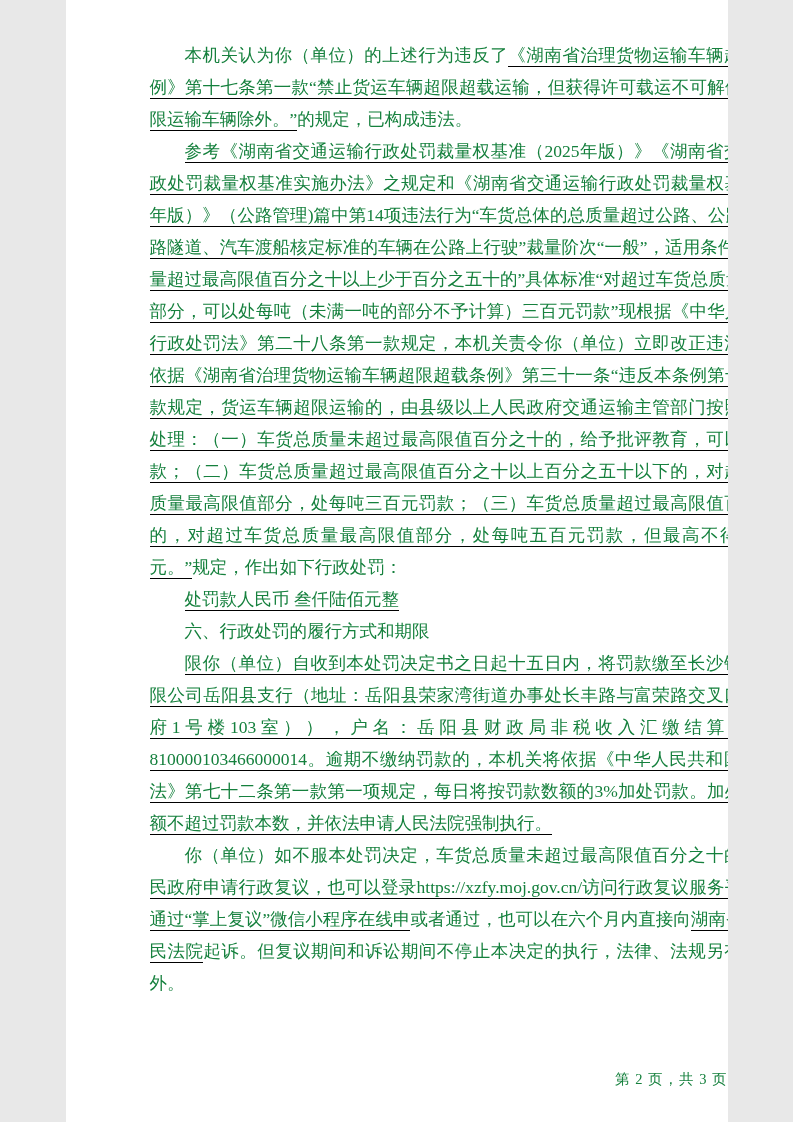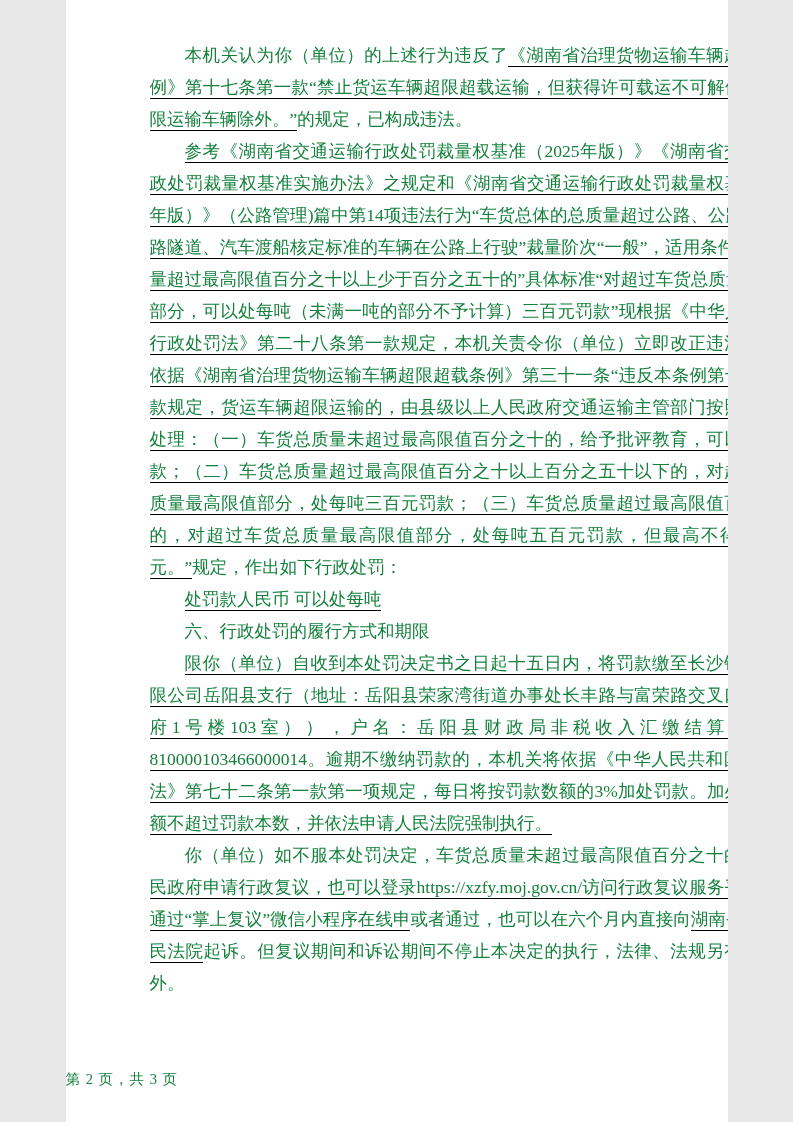--- a/index.html
+++ b/index.html
@@ -38,32 +38,32 @@
   }
   .u {
     border-bottom: 1px solid #000000;
     padding-bottom: 1px;
   }
   .footer {
     position: absolute;
     left: 0;
     right: 0;
     top: 1069px;
-    text-align: left;
+    text-align: right;
     font-size: 14.5px;
     line-height: 20px;
     letter-spacing: 1px;
   }
 </style>
 </head>
 <body>
 
 <div class="page">
   <div class="doc">
       <p><span>本机关认为你（单位）的上述行为违反了</span><span class="u">《湖南省治理货物运输车辆超限超载条例》第十七条第一款“禁止货运车辆超限超载运输，但获得许可载运不可解体物品的超限运输车辆除外。”</span><span>的规定，已构成违法。</span></p>
       <p><span class="u">参考《湖南省交通运输行政处罚裁量权基准（2025年版）》《湖南省交通运输行政处罚裁量权基准实施办法》之规定和《湖南省交通运输行政处罚裁量权基准（2025年版）》（公路管理)篇中第14项违法行为“车货总体的总质量超过公路、公路桥梁、公路隧道、汽车渡船核定标准的车辆在公路上行驶”裁量阶次“一般”，适用条件“车货总质量超过最高限值百分之十以上少于百分之五十的”具体标准“对超过车货总质量最高限值部分，可以处每吨（未满一吨的部分不予计算）三百元罚款”现根据《中华人民共和国行政处罚法》第二十八条第一款规定，本机关责令你（单位）立即改正违法行为，并依据《湖南省治理货物运输车辆超限超载条例》第三十一条“违反本条例第十七条第一款规定，货运车辆超限运输的，由县级以上人民政府交通运输主管部门按照下列规定处理：（一）车货总质量未超过最高限值百分之十的，给予批评教育，可以不给予罚款；（二）车货总质量超过最高限值百分之十以上百分之五十以下的，对超过车货总质量最高限值部分，处每吨三百元罚款；（三）车货总质量超过最高限值百分之五十的，对超过车货总质量最高限值部分，处每吨五百元罚款，但最高不得超过三万元。”</span><span>规定，作出如下行政处罚：</span></p>
-      <p><span class="u">处罚款人民币 可以处每吨</span></p>
+      <p><span class="u">处罚款人民币 叁仟陆佰元整</span></p>
       <h3><span>六、行政处罚的履行方式和期限</span></h3>
       <p><span class="u">限你（单位）自收到本处罚决定书之日起十五日内，将罚款缴至长沙银行股份有限公司岳阳县支行（地址：岳阳县荣家湾街道办事处长丰路与富荣路交叉口（融湾首府1号楼103室）），户名：岳阳县财政局非税收入汇缴结算户，账号810000103466000014。逾期不缴纳罚款的，本机关将依据《中华人民共和国行政处罚法》第七十二条第一款第一项规定，每日将按罚款数额的3%加处罚款。加处罚款的数额不超过罚款本数，并依法申请人民法院强制执行。</span></p>
       <p><span>你（单位）如不服本处罚决定，车货总质量未超过最高限值百分之十的</span><span class="u">岳阳县人民政府申请行政复议，也可以登录https://xzfy.moj.gov.cn/访问行政复议服务平台，或者通过“掌上复议”微信小程序在线申</span><span>或者通过，也可以在六个月内直接向</span><span class="u">湖南省汨罗市人民法院</span><span>起诉。但复议期间和诉讼期间不停止本决定的执行，法律、法规另有规定的除外。</span></p>
     </div>
   <div class="footer">第 2 页，共 3 页</div>
 </div>
 
 </body></html>

